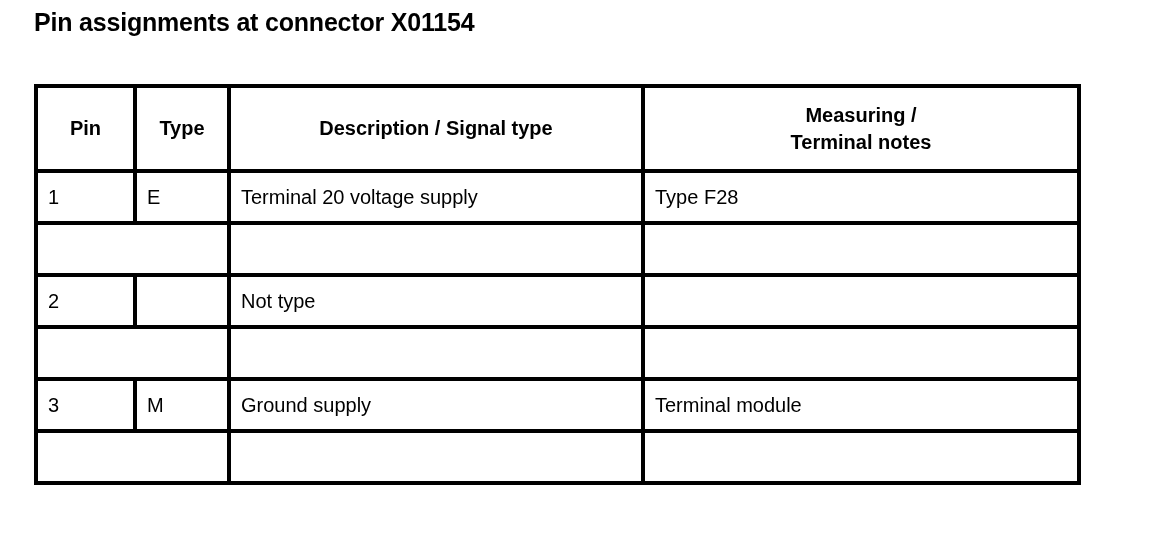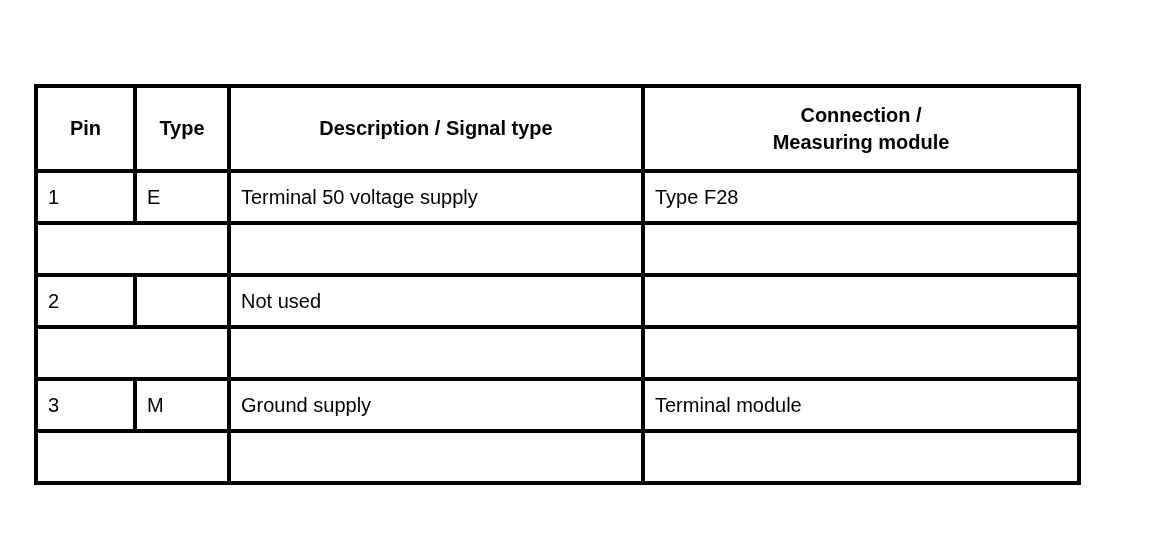--- a/index.html
+++ b/index.html
@@ -81,20 +81,21 @@
   }
   tbody tr.spacer-row td {
     height: 48px;
   }
 </style>
 </head>
 <body>
 
 <div class="page">
 
+  <div class="page-title">Pin assignments at connector X01154</div>
 
   <div class="pin-table-wrap">
     <table class="pin-table">
       <colgroup>
         <col class="c-pin">
         <col class="c-type">
         <col class="c-desc">
         <col class="c-conn">
       </colgroup>
       <thead>
@@ -102,36 +103,36 @@
           <th>
             <span class="hdr-line">Pin</span>
           </th>
           <th>
             <span class="hdr-line">Type</span>
           </th>
           <th>
             <span class="hdr-line">Description / Signal type</span>
           </th>
           <th>
-            <span class="hdr-line">Connection /</span>
-            <span class="hdr-line">Measuring module</span>
+            <span class="hdr-line">Measuring /</span>
+            <span class="hdr-line">Terminal notes</span>
           </th>
         </tr>
       </thead>
       <tbody>
 
         <tr>
           <td>
             <span class="cell-txt">1</span>
           </td>
           <td>
             <span class="cell-txt">E</span>
           </td>
           <td>
-            <span class="cell-txt">Terminal 50 voltage supply</span>
+            <span class="cell-txt">Terminal 20 voltage supply</span>
           </td>
           <td>
             <span class="cell-txt">Type F28</span>
           </td>
         </tr>
 
         <tr class="spacer-row">
           <td colspan="2">
             <span class="cell-txt"></span>
           </td>
@@ -144,21 +145,21 @@
         </tr>
 
         <tr>
           <td>
             <span class="cell-txt">2</span>
           </td>
           <td>
             <span class="cell-txt"></span>
           </td>
           <td>
-            <span class="cell-txt">Not used</span>
+            <span class="cell-txt">Not type</span>
           </td>
           <td>
             <span class="cell-txt"></span>
           </td>
         </tr>
 
         <tr class="spacer-row">
           <td colspan="2">
             <span class="cell-txt"></span>
           </td>

